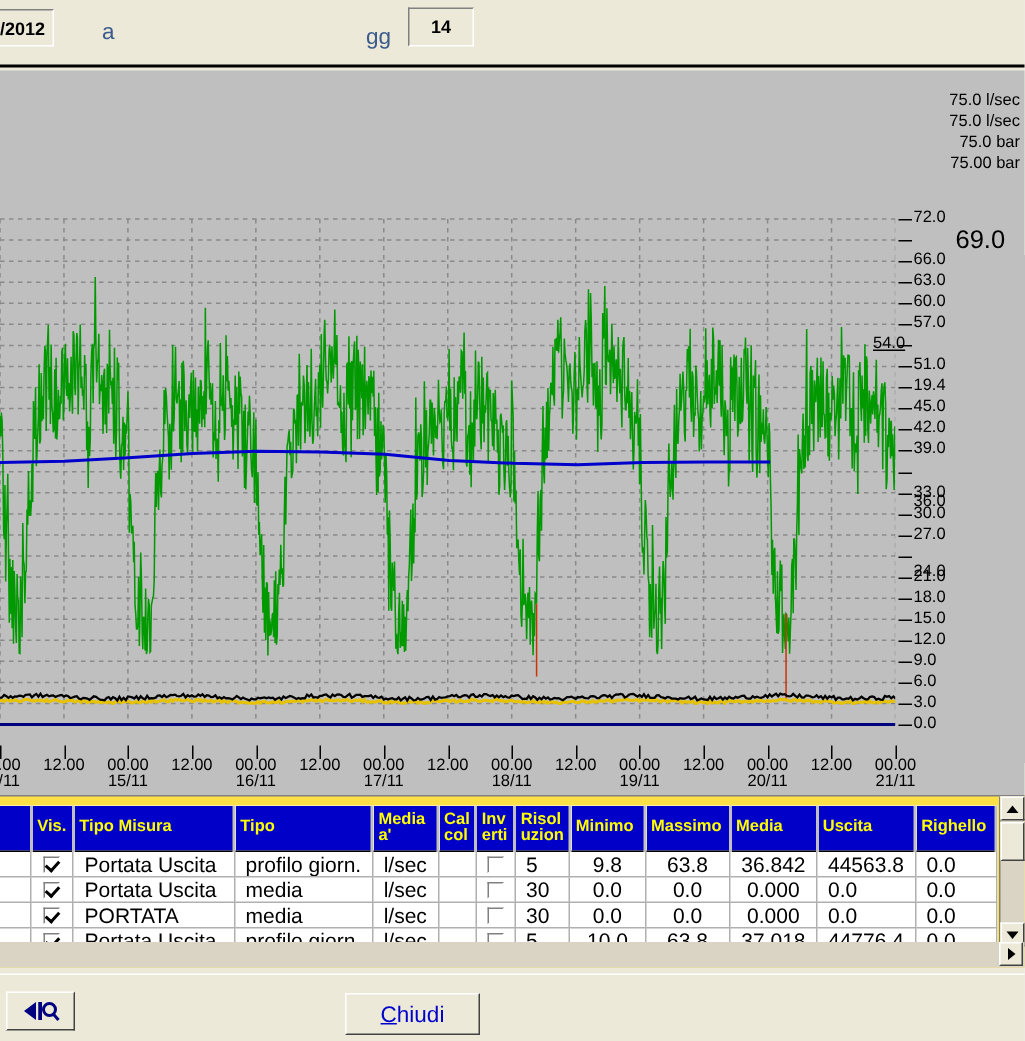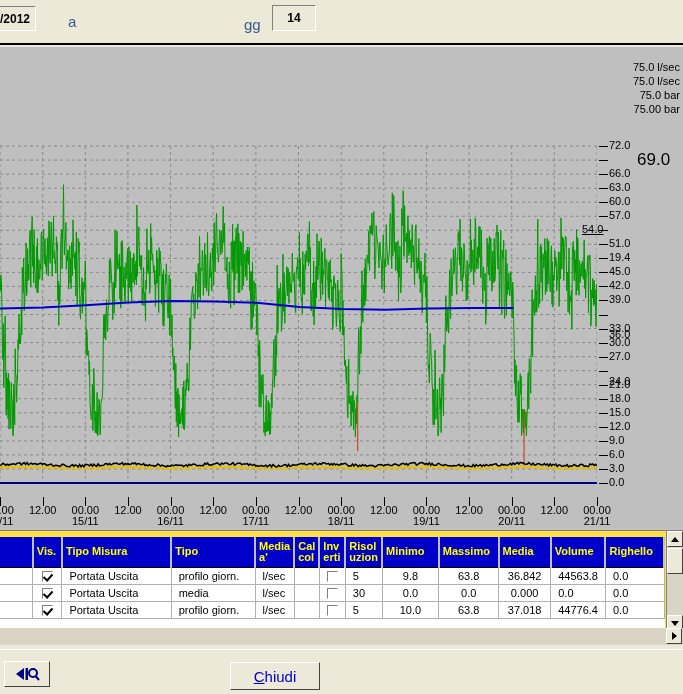--- a/index.html
+++ b/index.html
@@ -150,21 +150,21 @@
     line-height: 11px;
     overflow: hidden;
     box-sizing: border-box;
   }
   table.grid th.corner { background: #0000c8; }
   table.grid td {
     border-right: 1px solid #b0b0b0;
     border-bottom: 1px solid #b0b0b0;
     padding: 0 7px;
     height: 17px;
-    font-size: 11px;
+    font-size: 14px;
     color: #000;
     white-space: nowrap;
     overflow: hidden;
     box-sizing: border-box;
   }
   td.num { text-align: center; padding-right: 4px; }
   td.c { text-align: center; }
   td.rowhdr { background: #ffffff; border-right: 1px solid #b0b0b0; }
   .cb {
     display: inline-block;
@@ -447,21 +447,21 @@
               <span>Inv</span><br>
               <span>erti</span>
             </th>
             <th style="width:36px">
               <span>Risol</span><br>
               <span>uzion</span>
             </th>
             <th style="width:62px">Minimo</th>
             <th style="width:62px">Massimo</th>
             <th style="width:54px">Media</th>
-            <th style="width:54px">Volume</th>
+            <th style="width:54px">Uscita</th>
             <th style="width:62px">Righello</th>
           </tr>
         </thead>
         <tbody id="grid-body">
             <tr>
               <td class="rowhdr"></td>
               <td class="c"><span class="cb checked"></span></td>
               <td class="">Portata Uscita</td>
               <td class="">profilo giorn.</td>
               <td class="">l/sec</td>
@@ -485,20 +485,35 @@
               <td class="">30</td>
               <td class="num">0.0</td>
               <td class="num">0.0</td>
               <td class="num">0.000</td>
               <td class="">0.0</td>
               <td class="">0.0</td>
             </tr>
             <tr>
               <td class="rowhdr"></td>
               <td class="c"><span class="cb checked"></span></td>
+              <td class="">PORTATA</td>
+              <td class="">media</td>
+              <td class="">l/sec</td>
+              <td class=""></td>
+              <td class="c"><span class="cb"></span></td>
+              <td class="">30</td>
+              <td class="num">0.0</td>
+              <td class="num">0.0</td>
+              <td class="num">0.000</td>
+              <td class="">0.0</td>
+              <td class="">0.0</td>
+            </tr>
+            <tr>
+              <td class="rowhdr"></td>
+              <td class="c"><span class="cb checked"></span></td>
               <td class="">Portata Uscita</td>
               <td class="">profilo giorn.</td>
               <td class="">l/sec</td>
               <td class=""></td>
               <td class="c"><span class="cb"></span></td>
               <td class="">5</td>
               <td class="num">10.0</td>
               <td class="num">63.8</td>
               <td class="num">37.018</td>
               <td class="">44776.4</td>

